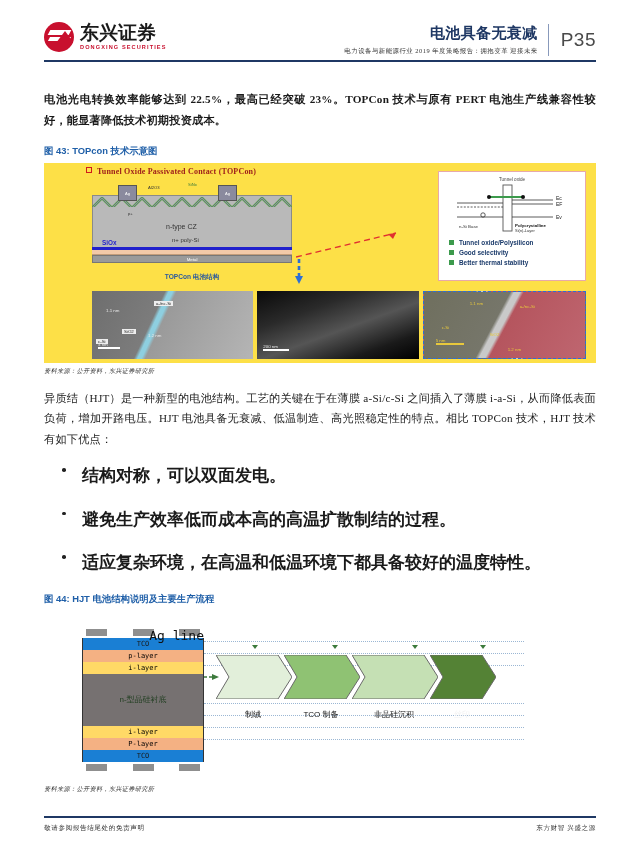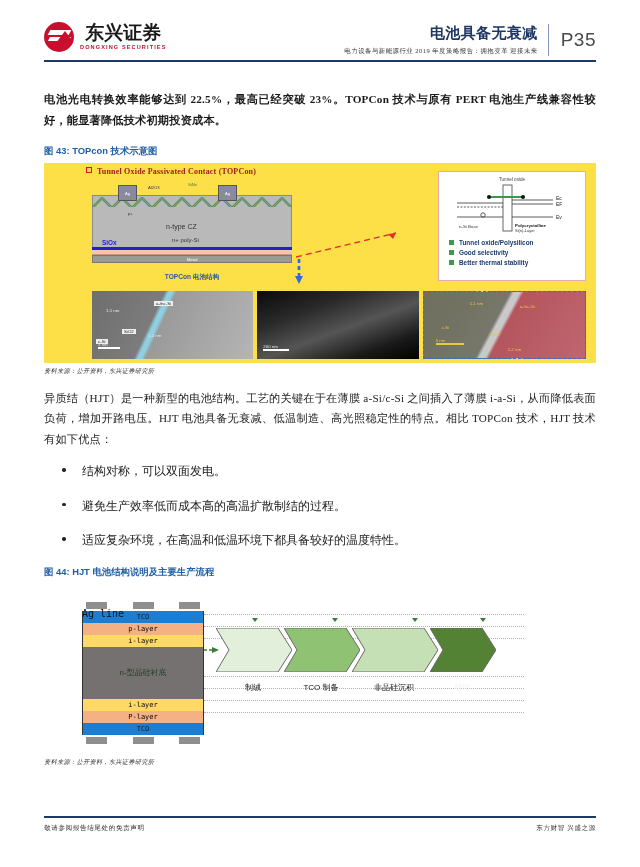--- a/index.html
+++ b/index.html
@@ -34,21 +34,21 @@
   }
   .logo-mark:after{
     content:"";position:absolute;left:5px;top:15px;width:21px;height:4px;
     background:#fff;transform:skewX(-28deg);
   }
   .logo-mark .m-tri{
     position:absolute;left:12px;top:9px;width:0;height:0;
     border-left:9px solid transparent;border-right:9px solid transparent;
     border-bottom:12px solid #c8102e;z-index:3;
   }
-  .logo-text{ line-height:1;text-align:center; }
+  .logo-text{ line-height:1; }
   .logo-cn{
     font-family:"Liberation Sans","DejaVu Sans",sans-serif;
     font-weight:bold;font-size:19px;color:#1a1a1a;letter-spacing:0px;
   }
   .logo-en{
     font-family:"Liberation Sans","DejaVu Sans",sans-serif;
     font-size:5.6px;color:#c8102e;letter-spacing:1.1px;margin-top:3px;font-weight:bold;
   }
 
   .header-right{ display:flex; align-items:center; gap:0px; padding-top:6px;}
@@ -80,21 +80,21 @@
     font-family:"Liberation Sans","DejaVu Sans",sans-serif;
     color:#1f5fa8;font-weight:bold;font-size:9.4px;margin:14px 0 5px 0;
   }
   .src-note{
     font-size:6.2px;color:#333;font-style:italic;margin-top:4px;letter-spacing:0.3px;
   }
 
   .bullets{ margin:10px 0 0 0; padding:0; list-style:none; }
   .bullets li{
     position:relative;padding-left:38px;margin-bottom:13px;
-    font-size:12px;line-height:1.8;text-align:justify;
+    font-size:17px;line-height:1.8;text-align:justify;font-weight:bold;
   }
   .bullets li:before{
     content:"";position:absolute;left:18px;top:7px;width:3.6px;height:3.6px;
     background:#222;border-radius:50%;
   }
 
   
   .fig43{
     position:relative;width:100%;height:200px;background:#fde047;
   }
@@ -214,23 +214,23 @@
   .hjt-layer.sub{
     background:#767171;color:#1f3d1f;height:52px;font-size:8px;
     font-family:"Liberation Sans","DejaVu Sans",sans-serif;
   }
   .hjt-agrow{
     position:relative;height:9px;width:122px;display:flex;justify-content:space-between;
     padding:0 4px;
   }
   .hjt-agrow span{ width:21px;height:7px;background:#8f8f8f;display:block; }
   .hjt-agline{
-    position:absolute;left:0;top:-1px;width:122px;text-align:left;
+    position:absolute;left:0;top:-1px;width:122px;text-align:right;
     font-family:"DejaVu Sans Mono","Liberation Mono",monospace;
-    font-size:10px;color:#111;margin-top:7px;
+    font-size:13px;color:#111;
   }
   .dotted-h{
     position:absolute;left:160px;height:0;border-top:1px dotted #9bb7d4;
   }
   .flowchart{ position:absolute; left:172px; top:44px; height:44px; }
   .chev{
     position:relative;height:44px;float:left;
     font-family:"Liberation Sans","DejaVu Sans",sans-serif;
     font-size:8px;color:#111;
   }

